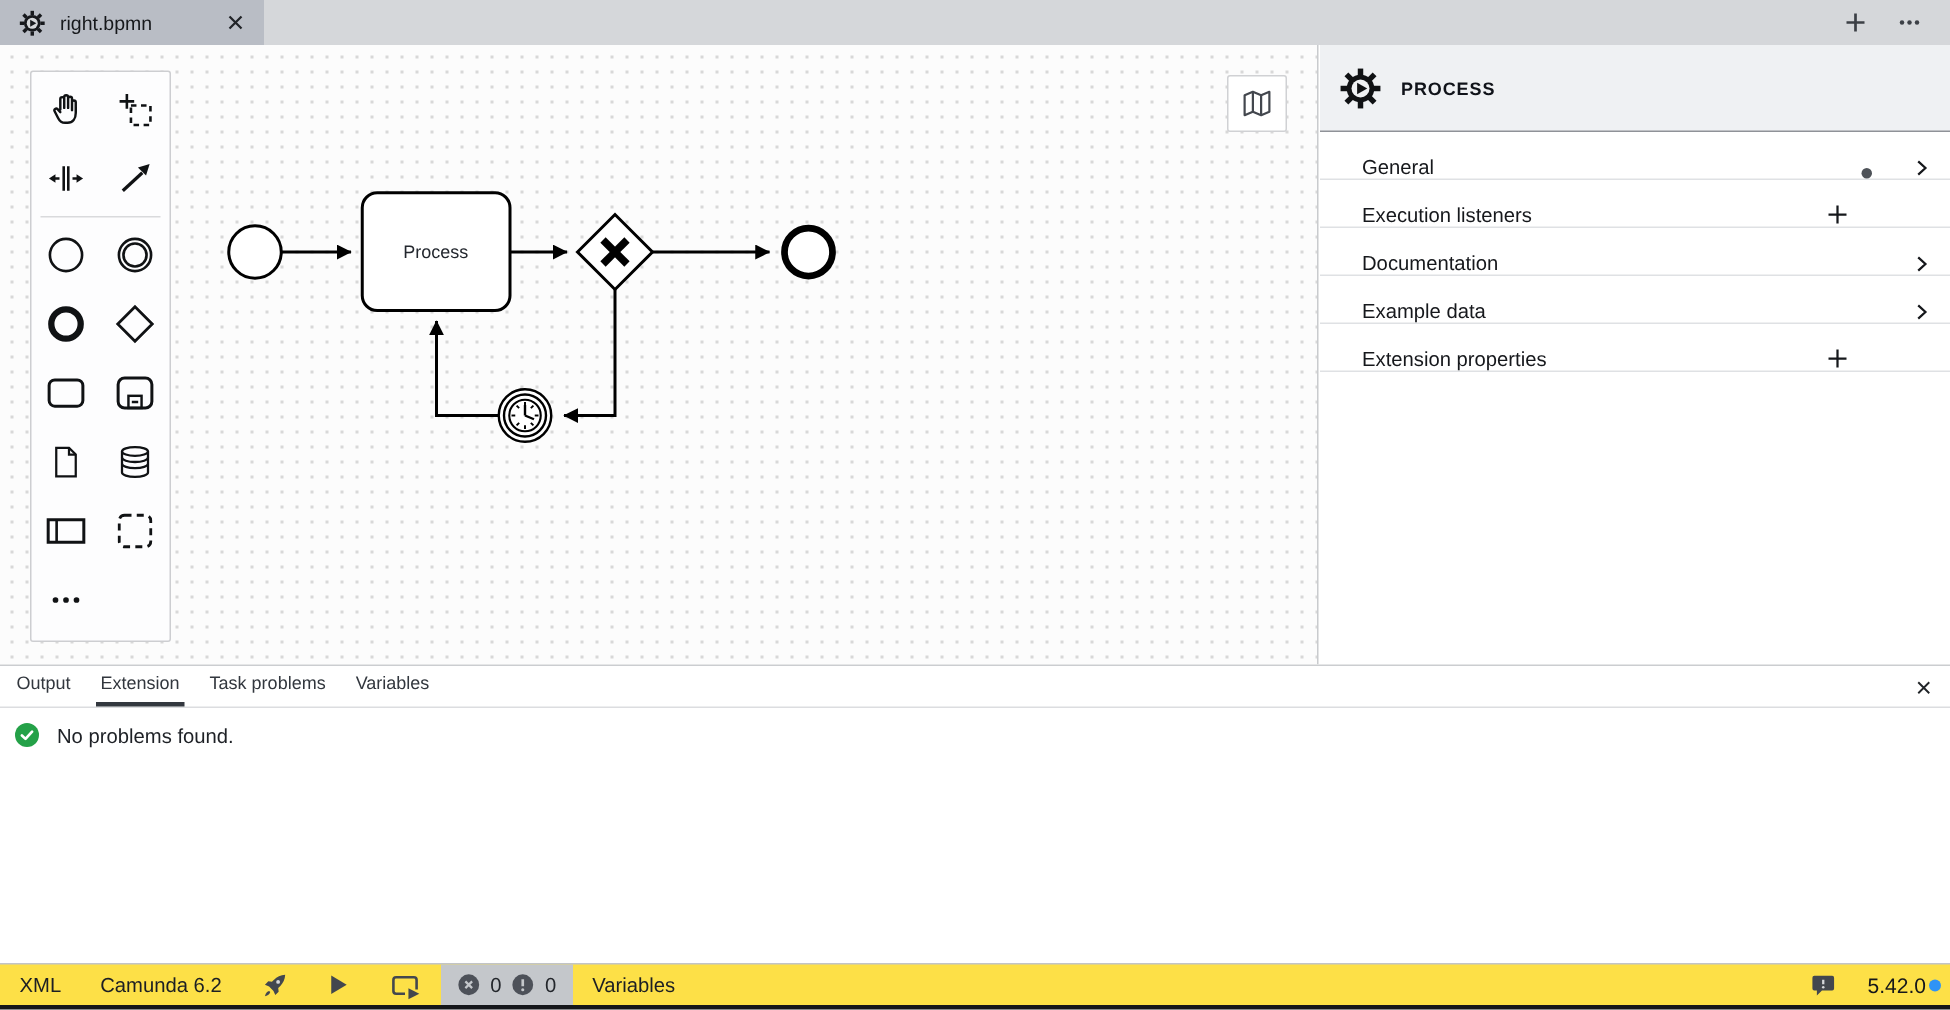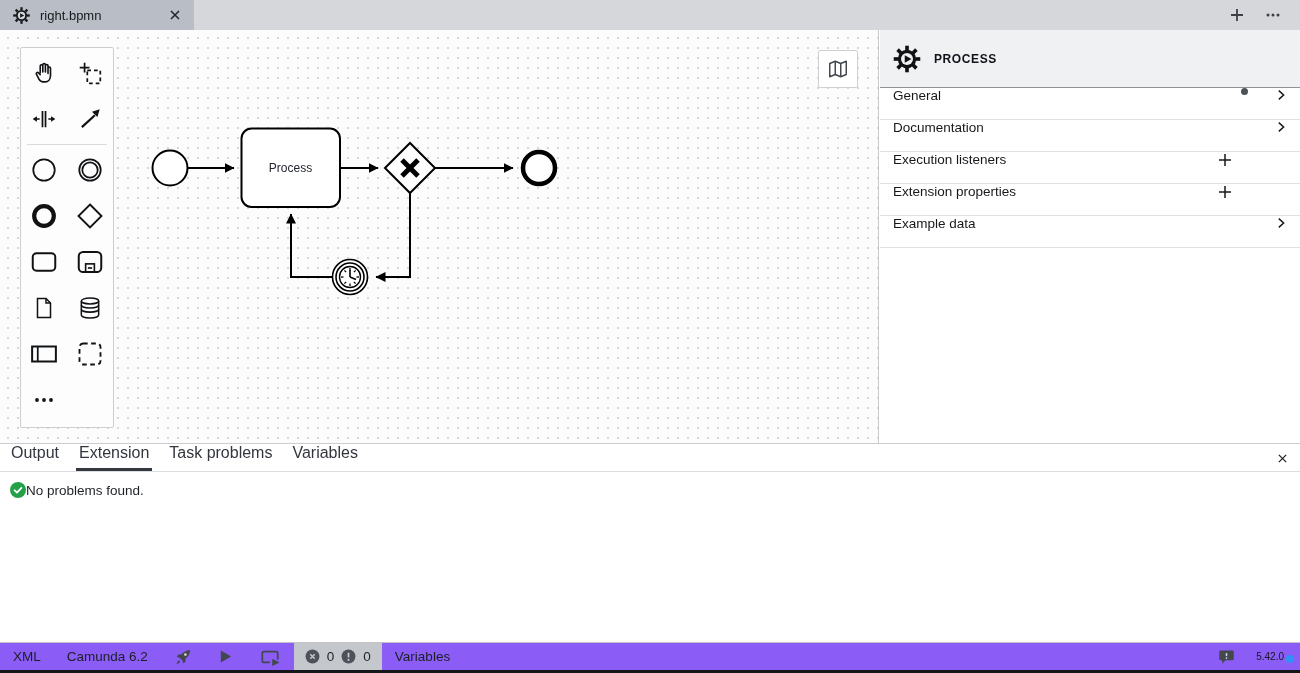--- a/index.html
+++ b/index.html
@@ -2,21 +2,21 @@
 <html><head>
 <meta charset="utf-8">
 <style>
   * { margin:0; padding:0; box-sizing:border-box; }
   html,body { width:1300px; height:673px; overflow:hidden;
     font-family:"Liberation Sans", sans-serif; background:#fff; }
 
   
   #tabbar { position:absolute; left:0; top:0; width:1300px; height:30px;
     background:#d5d7da; display:flex; align-items:stretch; }
-  .tab { width:194px; background:#b9bdc5; display:flex; align-items:center;
+  .tab { width:176px; background:#b9bdc5; display:flex; align-items:center;
     padding:0 10px 0 12px; gap:9px; }
   .tab-title { font-size:13px; color:#16181b; flex:1; }
   .tab-close { width:18px; height:18px; display:flex; align-items:center;
     justify-content:center; cursor:pointer; }
   .tabbar-right { margin-left:auto; display:flex; align-items:center;
     gap:14px; padding-right:16px; }
   .tabbar-btn { width:22px; height:22px; display:flex; align-items:center;
     justify-content:center; cursor:pointer; color:#3c4046; }
 
   
@@ -41,55 +41,55 @@
     display:flex; align-items:center; justify-content:center; color:#43474e;
     cursor:pointer; }
 
   
   #props { position:absolute; left:880px; top:30px; width:420px; height:413px;
     background:#fff; }
   #props-header { height:58px; background:#eff1f3; border-bottom:1px solid #8f9298;
     display:flex; align-items:center; gap:12px; padding:0 12px; }
   #props-header .hdr-title { font-size:12px; font-weight:bold; color:#101319;
     letter-spacing:0.6px; }
-  .prop-row { height:32px; display:flex; align-items:flex-start;
-    border-bottom:1px solid #dfe1e4; padding:0 10px 0 13px; cursor:pointer; }
+  .prop-row { height:32px; display:flex; align-items:flex-end;
+    border-bottom:1px solid #dfe1e4; padding:0 10px 0 28px; cursor:pointer; }
   .prop-row .lbl { font-size:13.5px; color:#16181c; flex:1; }
   .prop-dot { width:7px; height:7px; border-radius:50%; background:#4e5258;
     margin-right:24px; }
   .prop-ctl { width:18px; display:flex; align-items:center; justify-content:center;
     color:#16181c; }
   .prop-ctl.plus { margin-right:56px; }
 
   
   #bottompanel { position:absolute; left:0; top:443px; width:1300px; height:199px;
     background:#fff; border-top:1px solid #cbcdd0; }
   #bp-tabs { height:28px; display:flex; align-items:flex-end;
     border-bottom:1px solid #dcdde0; padding:0 8px; position:relative; }
-  .bp-tab { font-size:16px; color:#32373e; padding:4px 3px 6px 3px;
+  .bp-tab { font-size:12px; color:#32373e; padding:4px 3px 6px 3px;
     margin-right:14px; border-bottom:3px solid transparent; cursor:pointer;text-align:center; }
   .bp-tab.active { border-bottom-color:#33383f; }
   #bp-close { position:absolute; right:8px; top:4px; width:20px; height:20px;
     display:flex; align-items:center; justify-content:center; color:#16181c;
     cursor:pointer; }
-  #bp-content { display:flex; align-items:center; gap:0; padding:10px 0 0 10px; }
+  #bp-content { display:flex; align-items:center; gap:12px; padding:10px 0 0 10px; }
   #bp-message { font-size:13.5px; color:#1e2126; }
 
   
   #statusbar { position:absolute; left:0; top:642px; width:1300px; height:28px;
-    background:#8b5cf6; border-top:1px solid #c2c4c7;
+    background:#fde047; border-top:1px solid #c2c4c7;
     display:flex; align-items:center; font-size:13.5px; color:#1c1f24; }
   .sb-item { padding:0 13px; display:flex; align-items:center; height:100%;
     cursor:pointer; white-space:nowrap; }
   .sb-icon { color:#43474e; display:flex; align-items:center; }
   #sb-counts { background:#c4c7cb; display:flex; align-items:center; gap:7px;
     padding:0 11px; height:100%; cursor:pointer; }
   #sb-counts .cnt { font-size:13.5px; color:#23262b; }
   .sb-right { margin-left:auto; display:flex; align-items:center; height:100%; }
-  #sb-version { position:relative; padding:0 16px 0 8px; font-size:10px;
+  #sb-version { position:relative; padding:0 16px 0 8px; font-size:14px;
     color:#15171a; cursor:pointer; }
   #sb-version .upd-dot { position:absolute; right:6px; top:4px; width:8px;
     height:8px; border-radius:50%; background:#2f93f6; }
   #bottom-edge { position:absolute; left:0; top:670px; width:1300px; height:3px;
     background:#14161a; }
 </style>
 </head>
 <body>
 
 <div id="tabbar">
@@ -343,48 +343,48 @@
   <div class="prop-row">
     <span class="lbl">General</span>
     <span class="prop-dot"></span>
     <span class="prop-ctl">
       <svg width="14" height="14" viewBox="0 0 16 16">
           <path d="M5.5 3 L11 8 L5.5 13" fill="none" stroke="#16181c" stroke-width="1.7"></path>
         </svg>
     </span>
   </div>
   <div class="prop-row">
+    <span class="lbl">Execution listeners</span>
+    <span class="prop-ctl plus">
+      <svg width="16" height="16" viewBox="0 0 16 16">
+          <path d="M8 2 V14 M2 8 H14" stroke="#16181c" stroke-width="1.5" fill="none"></path>
+        </svg>
+    </span>
+  </div>
+  <div class="prop-row">
     <span class="lbl">Documentation</span>
     <span class="prop-ctl">
       <svg width="14" height="14" viewBox="0 0 16 16">
           <path d="M5.5 3 L11 8 L5.5 13" fill="none" stroke="#16181c" stroke-width="1.7"></path>
         </svg>
     </span>
   </div>
   <div class="prop-row">
-    <span class="lbl">Execution listeners</span>
-    <span class="prop-ctl plus">
-      <svg width="16" height="16" viewBox="0 0 16 16">
-          <path d="M8 2 V14 M2 8 H14" stroke="#16181c" stroke-width="1.5" fill="none"></path>
+    <span class="lbl">Example data</span>
+    <span class="prop-ctl">
+      <svg width="14" height="14" viewBox="0 0 16 16">
+          <path d="M5.5 3 L11 8 L5.5 13" fill="none" stroke="#16181c" stroke-width="1.7"></path>
         </svg>
     </span>
   </div>
   <div class="prop-row">
     <span class="lbl">Extension properties</span>
     <span class="prop-ctl plus">
       <svg width="16" height="16" viewBox="0 0 16 16">
           <path d="M8 2 V14 M2 8 H14" stroke="#16181c" stroke-width="1.5" fill="none"></path>
-        </svg>
-    </span>
-  </div>
-  <div class="prop-row">
-    <span class="lbl">Example data</span>
-    <span class="prop-ctl">
-      <svg width="14" height="14" viewBox="0 0 16 16">
-          <path d="M5.5 3 L11 8 L5.5 13" fill="none" stroke="#16181c" stroke-width="1.7"></path>
         </svg>
     </span>
   </div>
 </div>
 
 <div id="bottompanel">
   <div id="bp-tabs">
     <span class="bp-tab">Output</span>
     <span class="bp-tab active">Extension</span>
     <span class="bp-tab">Task problems</span>

